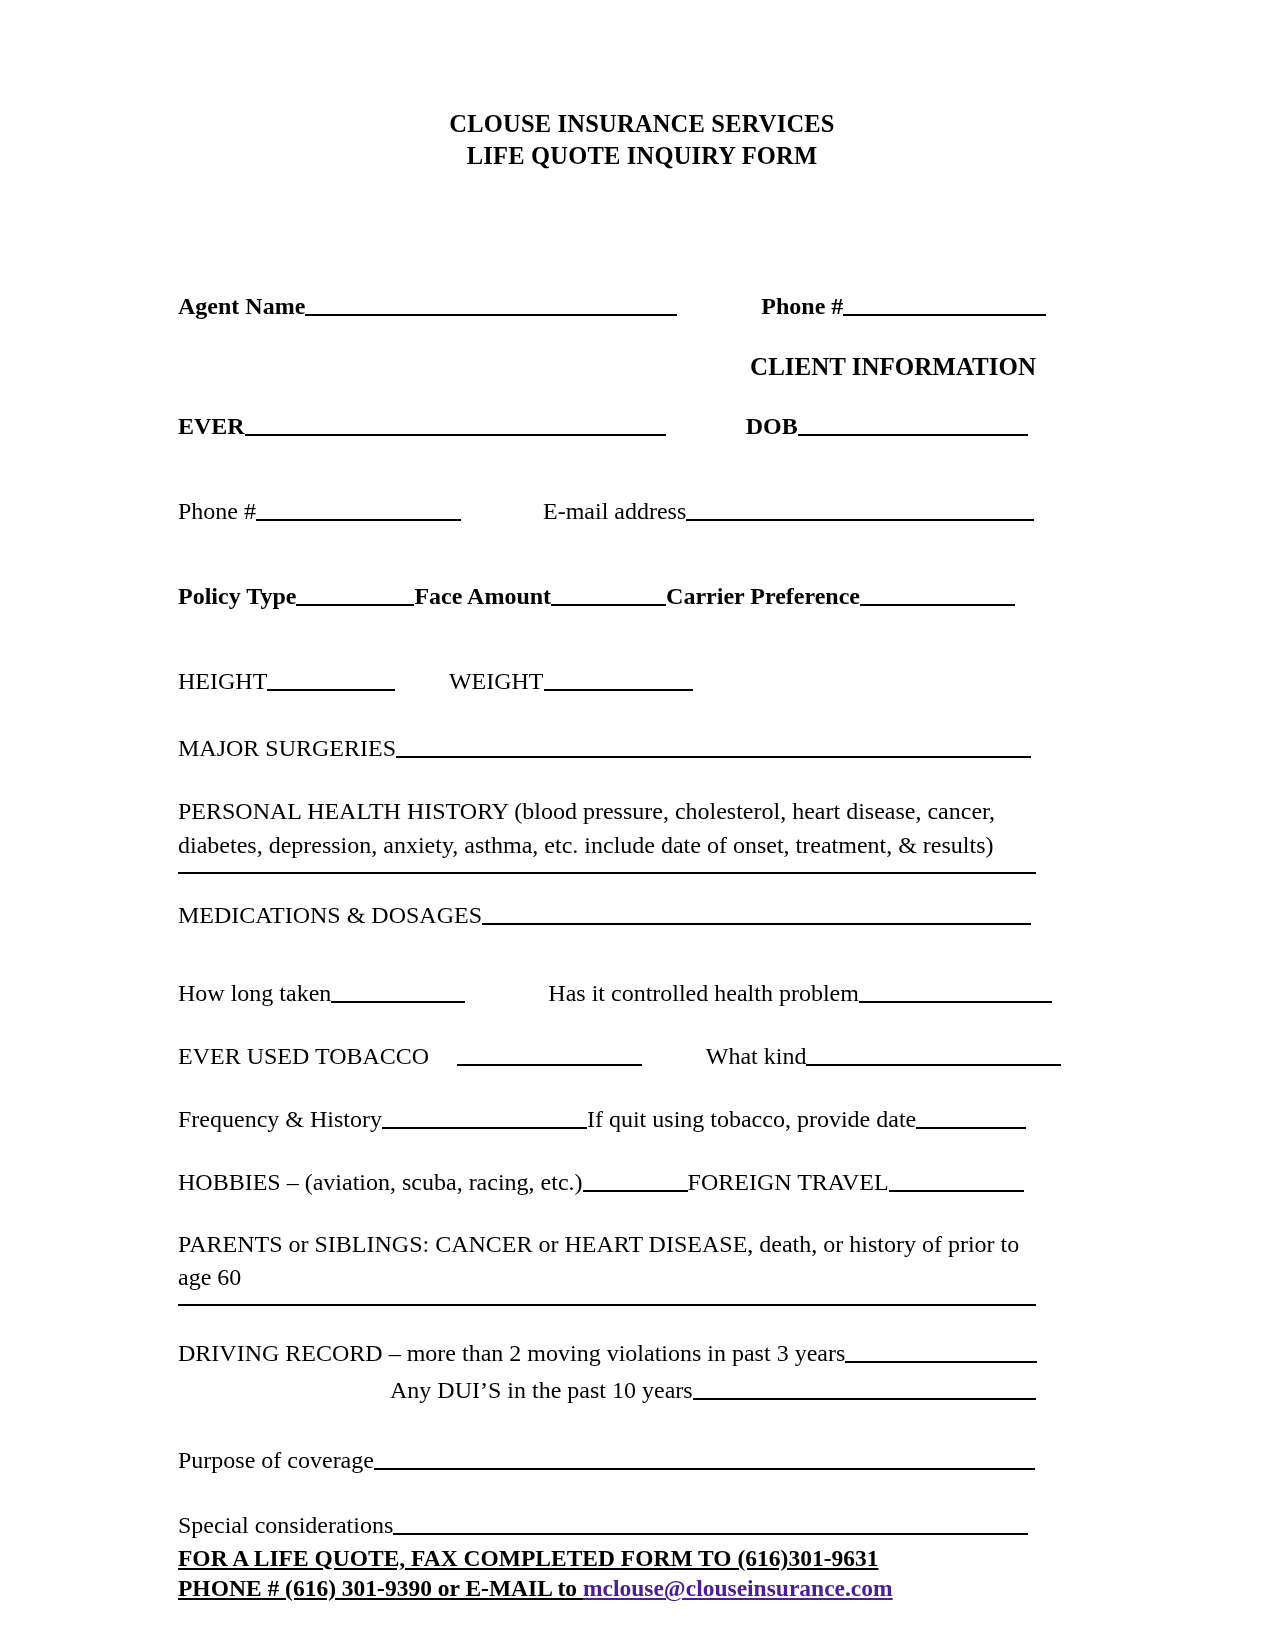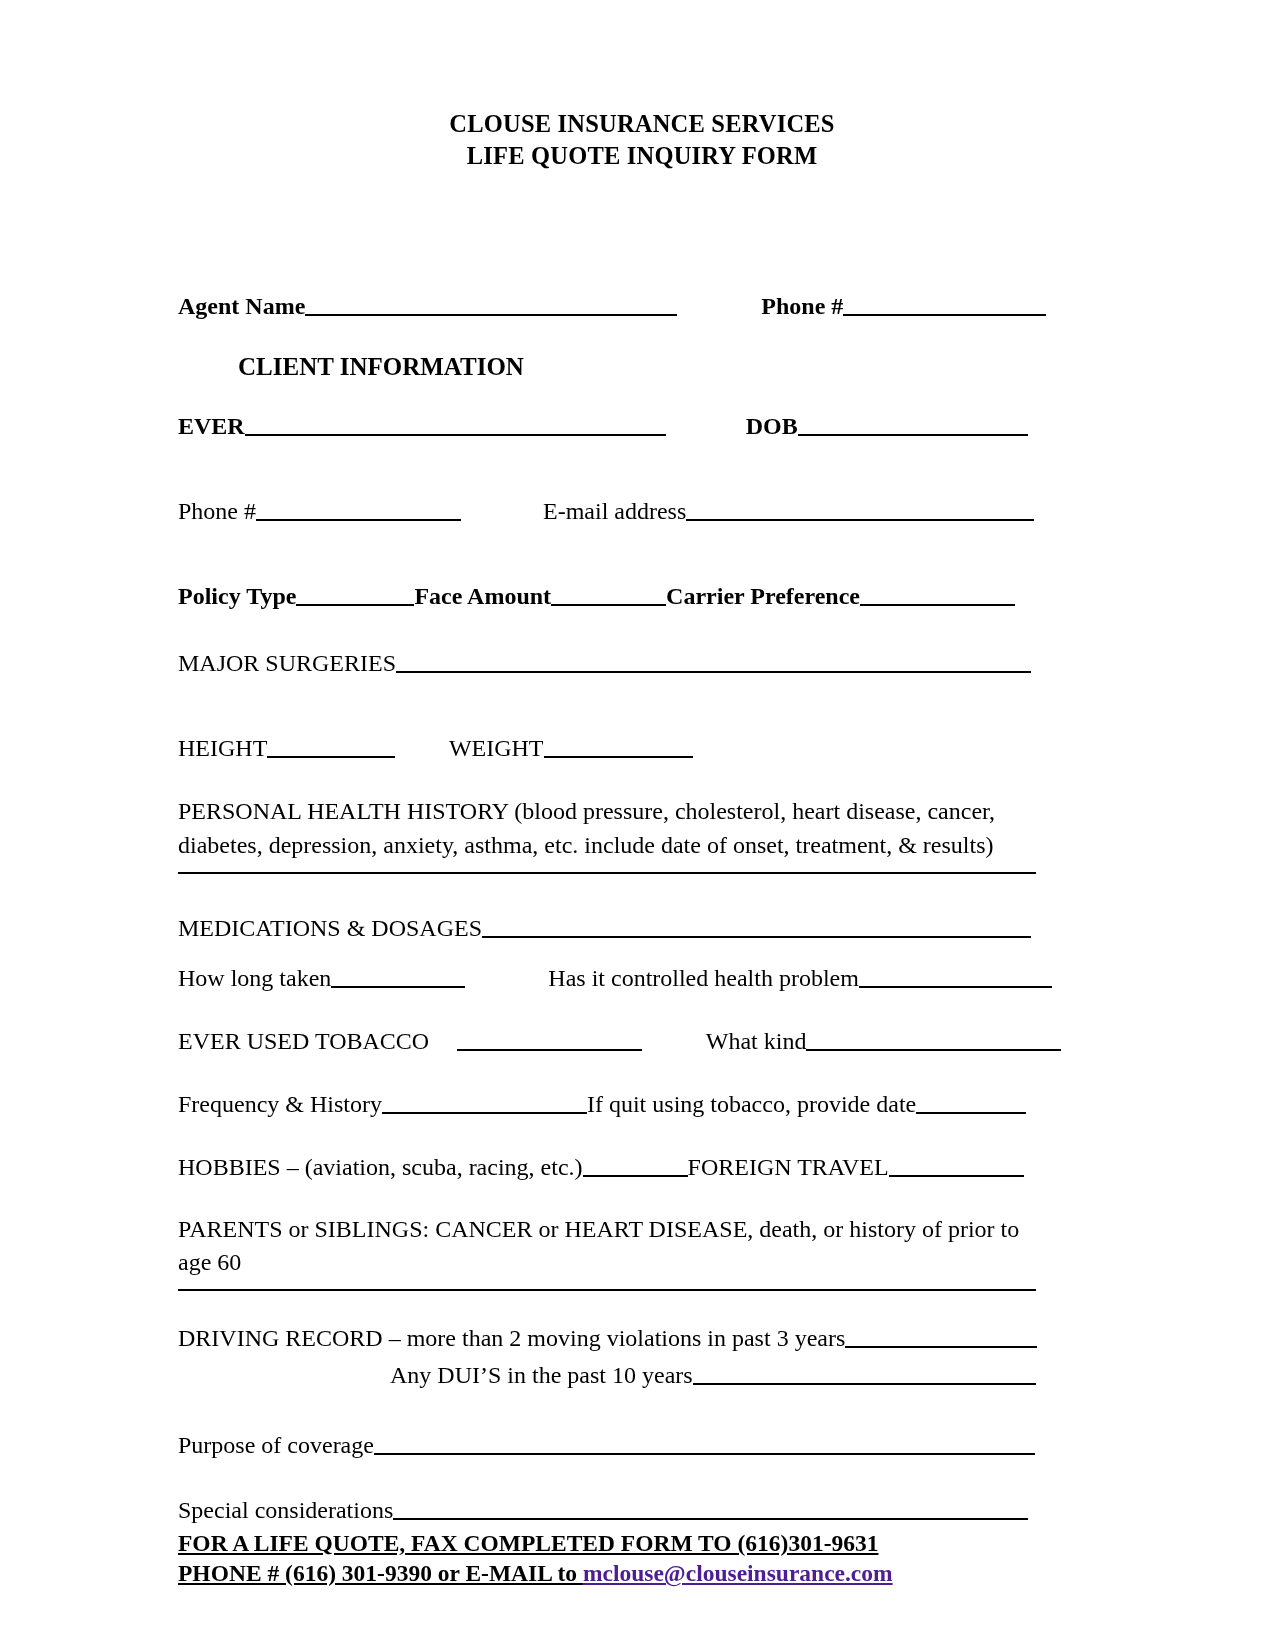--- a/index.html
+++ b/index.html
@@ -61,21 +61,21 @@
   }
   .fullline {
     display: block;
     border-bottom: 2.6px solid #000;
     width: 858px;
     height: 0;
     margin-top: 10px;
   }
 
   .center-head {
-    text-align: left;
+    text-align: right;
     font-weight: bold;
     font-size: 25px;
     margin-left: 60px;
     font-family: Liberation Serif, serif;
   }
 
   .right-pad { display:inline-block; }
 
   a {
     color: #4c1d95;
@@ -119,41 +119,41 @@
     <div class="row" style="margin-top:50px;">
       <span>Phone #</span><span class="ul" style="width:205px;"></span>
       <span class="right-pad" style="width:70px;"></span>
       <span>E-mail address</span><span class="ul" style="width:348px;"></span>
     </div>
 
     <div class="row" style="margin-top:50px;">
       <span class="b">Policy Type</span><span class="ul" style="width:118px;"></span><span class="b">Face Amount</span><span class="ul" style="width:115px;"></span><span class="b">Carrier Preference</span><span class="ul" style="width:155px;"></span>
     </div>
 
-    <div class="row" style="margin-top:32px;">
-      <span>MAJOR SURGERIES</span><span class="ul" style="width:635px;"></span>
-    </div>
-
     <div class="row" style="margin-top:50px;">
       <span>HEIGHT</span><span class="ul" style="width:128px;"></span>
       <span class="right-pad" style="width:42px;"></span>
       <span>WEIGHT</span><span class="ul" style="width:149px;"></span>
     </div>
 
+    <div class="row" style="margin-top:32px;">
+      <span>MAJOR SURGERIES</span><span class="ul" style="width:635px;"></span>
+    </div>
+
     <div class="row wrap" style="margin-top:30px; line-height:1.38;">
       <div>PERSONAL HEALTH HISTORY (blood pressure, cholesterol, heart disease, cancer,</div>
       <div>diabetes, depression, anxiety, asthma, etc. include date of onset, treatment, &amp; results)</div>
       <span class="fullline"></span>
     </div>
 
-    <div class="row" style="margin-top:37px;">
+    <div class="row" style="margin-top:24px;">
       <span>MEDICATIONS &amp; DOSAGES</span><span class="ul" style="width:549px;"></span>
     </div>
 
-    <div class="row" style="margin-top:16px;">
+    <div class="row" style="margin-top:44px;">
       <span>How long taken</span><span class="ul" style="width:134px;"></span>
       <span class="right-pad" style="width:71px;"></span>
       <span>Has it controlled health problem</span><span class="ul" style="width:193px;"></span>
     </div>
 
     <div class="row" style="margin-top:28px;">
       <span>EVER USED TOBACCO</span>
       <span class="right-pad" style="width:16px;"></span>
       <span class="ul" style="width:185px;"></span>
       <span class="right-pad" style="width:52px;"></span>

